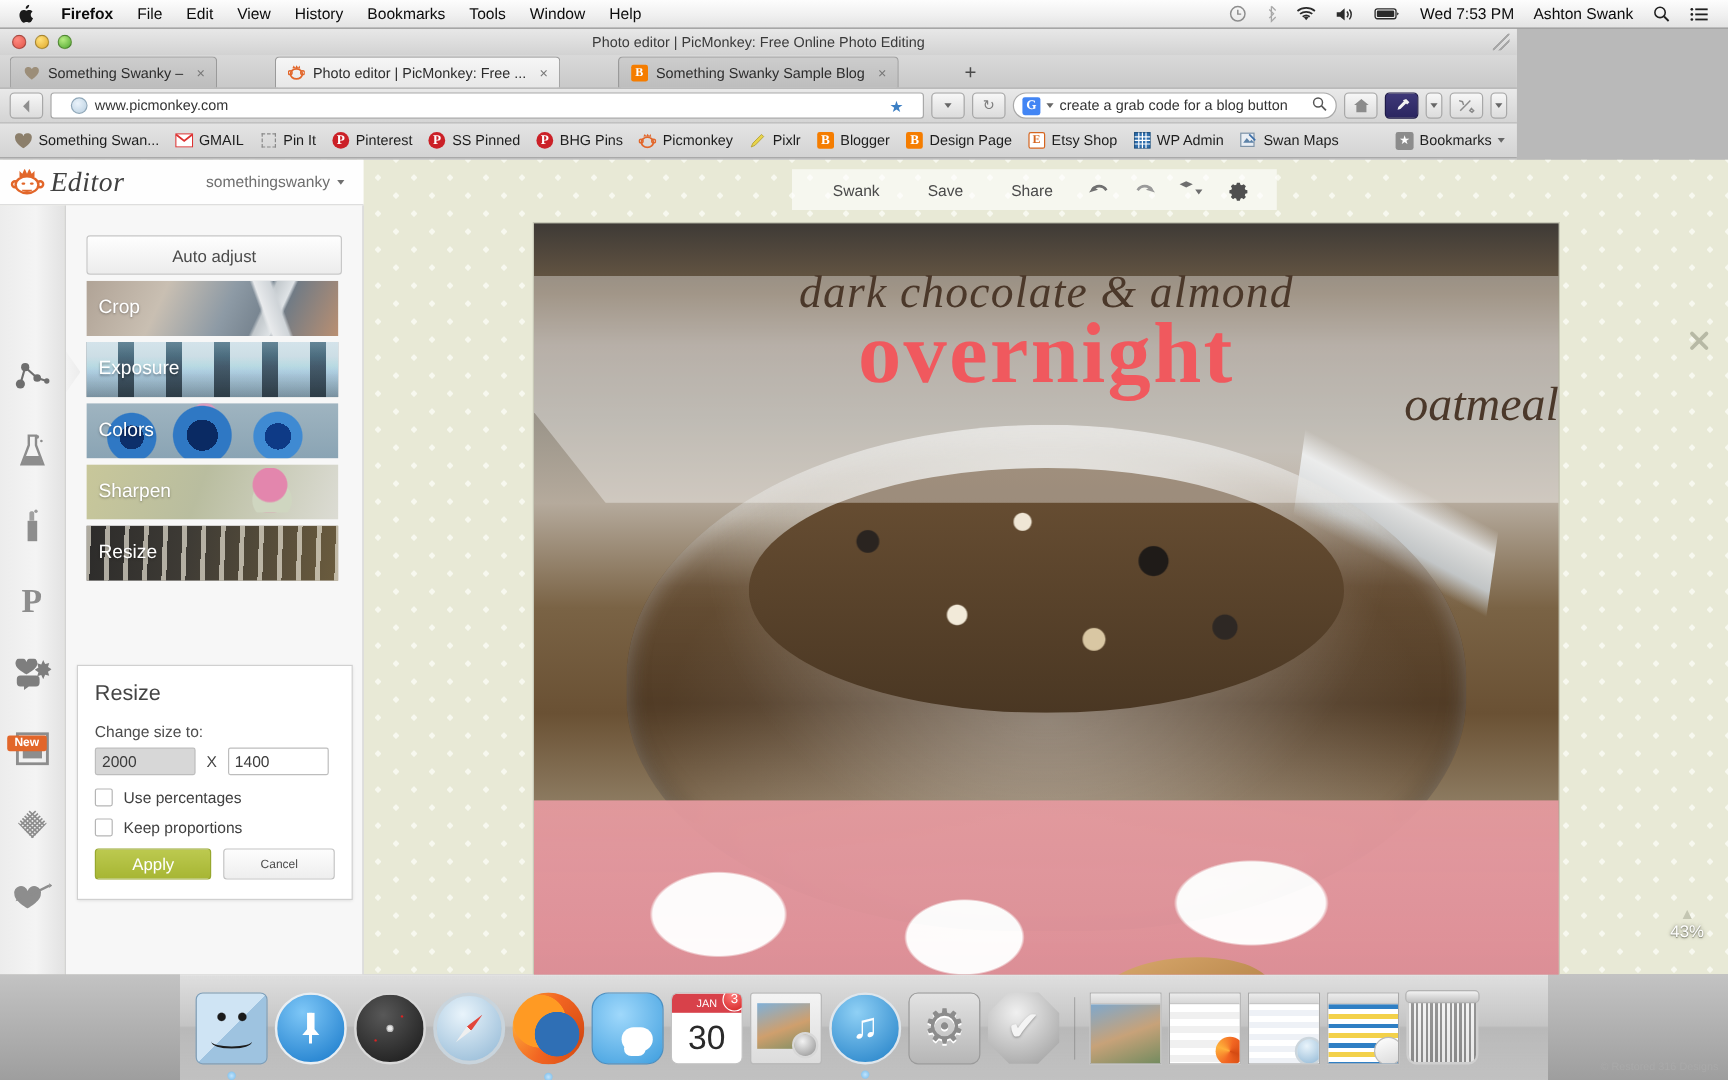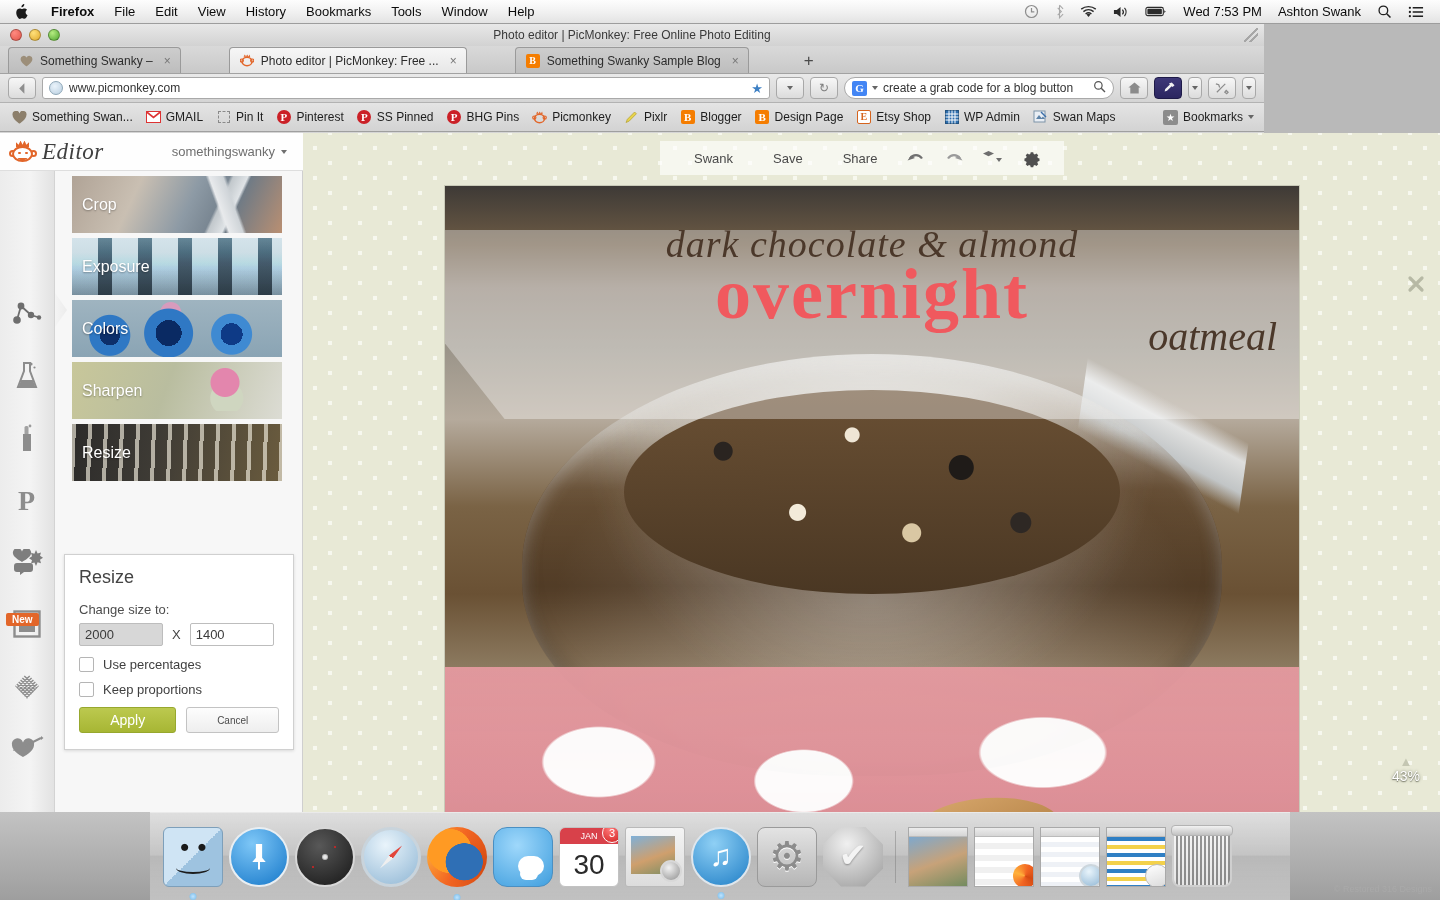--- a/index.html
+++ b/index.html
@@ -66,21 +66,21 @@
   #newtab{ width:24px;height:24px; display:flex;align-items:center;justify-content:center;
       font-size:17px; color:#4a4a4a; }
 
   
   #navbar{ height:29px; display:flex; align-items:center; gap:6px; padding:0 8px;
      background:linear-gradient(to bottom,#e9e9e9,#d4d4d4); border-bottom:1px solid #b2b2b2;}
   .navbtn{ width:28px;height:22px; border:1px solid #a8a8a8; border-radius:4px;
      background:linear-gradient(to bottom,#f7f7f7,#dcdcdc);
      display:flex;align-items:center;justify-content:center; color:#7d7d7d; font-size:12px;}
   #urlbar{ flex:1; height:22px; background:#fff; border:1px solid #a9a9a9; border-radius:3px;
-     display:flex; align-items:center; padding:0 6px; gap:6px; font-size:12px; color:#333;}
+     display:flex; align-items:center; padding:0 16px; gap:6px; font-size:12px; color:#333;}
   #urlbar .globe{ width:14px;height:14px;border-radius:50%;
      background:radial-gradient(circle at 40% 35%,#eaf3fb,#b9cfe0); border:1px solid #8fa7b8;}
   #urlbar .bmstar{ margin-left:auto; color:#3c7fc4; font-size:13px;}
   #searchbar{ width:270px; height:22px; background:#fff; border:1px solid #a9a9a9;
      border-radius:11px; display:flex; align-items:center; padding:0 7px; gap:5px; font-size:12px; color:#333;}
   .gicon{ width:15px;height:15px;background:#4285f4;color:#fff;font-weight:bold;font-size:11px;
      display:flex;align-items:center;justify-content:center;border-radius:2px; font-family:"Liberation Serif",serif;}
   .caret{ width:0;height:0;border-left:3px solid transparent;border-right:3px solid transparent;
      border-top:4px solid #666; }
   #searchbar .mag{ margin-left:auto; color:#555; font-size:12px;}
@@ -170,21 +170,21 @@
     position:absolute; top:38px; left:55px; width:248px; height:641px;
     background:#f7f7f7; border-right:1px solid #cfcfcf; z-index:4; overflow:hidden;
   }
   #panel h2{ font-size:19px; font-weight:normal; color:#4c4c4c; padding:19px 0 0 16px; }
   #autoadjust{
     margin:25px 17px 0 17px; height:33px; border:1px solid #c8c8c8; border-radius:3px;
     background:linear-gradient(to bottom,#fefefe,#ececec);
     display:flex; align-items:center; justify-content:center; font-size:14px; color:#4a4a4a;
   }
   .thumb{
-    margin:5px 20px 0 17px; height:57px; position:relative; overflow:hidden;
+    margin:5px 20px 0 17px; height:46px; position:relative; overflow:hidden;
     display:flex; align-items:center;
   }
   .thumb .tlbl{ position:relative; z-index:2; color:#fff; font-size:16px; padding-left:10px;
      text-shadow:0 1px 2px rgba(0,0,0,.35); }
   .thumb .bgimg{ position:absolute; inset:0; z-index:1; }
   .t-crop .bgimg{ background:
      linear-gradient(115deg,#b0a396 0%,#c9bfb2 30%,#8d9aa5 55%,#6d7a86 75%,#b98f72 100%);}
   .t-crop .bgimg:after{ content:""; position:absolute; left:40%; top:-10%; width:70%; height:120%;
      background:linear-gradient(70deg,transparent 42%,#e8eaec 44%,#cfd4d8 52%,transparent 54%),
                 linear-gradient(-65deg,transparent 45%,#dfe3e6 47%,#c2c8cc 55%,transparent 57%);}
@@ -296,21 +296,21 @@
     position:absolute; left:0; top:6%; width:100%; height:26%;
     background:rgba(255,255,255,.36);
     clip-path:polygon(0 0, 100% 0, 100% 100%, 7% 100%, 0 60%);
   }
   #phototext{ position:absolute; left:0; top:5%; width:100%; text-align:center; z-index:4; }
   #phototext .l1{ font-family:"Liberation Serif",serif; font-style:italic; font-size:38px;
      color:#4b382a; letter-spacing:1px; }
   #phototext .l2{ font-family:"Liberation Serif",serif; font-weight:bold; font-size:72px;
      color:#f0595e; letter-spacing:2px; line-height:.9; margin-top:-4px; }
   #phototext .l3{ font-family:"Liberation Serif",serif; font-style:italic; font-size:40px;
-     color:#4b382a; text-align:right; padding-right:22px; margin-top:-14px; }
+     color:#4b382a; text-align:right; margin-top:-14px; }
 
   #zoomind{ position:absolute; right:20px; bottom:28px; z-index:8; text-align:center;}
   #zoomind .cloud{ font-size:13px; color:#c4c6b2; line-height:1;}
   #zoomind .pct{ font-size:14px; color:#fff; text-shadow:0 1px 1px rgba(120,122,105,.95),
      0 0 3px rgba(120,122,105,.9); }
 
   
   #desk{
     position:absolute; top:812px; left:0; width:1440px; height:88px;
     background:linear-gradient(to bottom,#c3c3c3,#9e9e9e);
@@ -829,20 +829,21 @@
           <path d="M15 11L31 3" stroke="#8d8d8d" stroke-width="2"></path>
           <path d="M31 1l2.5 2-2.5 2z" fill="#8d8d8d"></path>
           <path d="M8 14l-5 2 1.6-3.2L3 9.6z" fill="#8d8d8d"></path>
         </svg>
     </div>
     <span id="railnew">New</span>
   </div>
   <div id="rail-arrow"></div>
 
   <div id="panel">
+    <div id="autoadjust">Auto adjust</div>
 
     <div class="thumb t-crop">
       <span class="bgimg"></span>
       <span class="tlbl">Crop</span>
     </div>
     <div class="thumb t-exposure">
       <span class="bgimg"></span>
       <span class="tlbl">Exposure</span>
     </div>
     <div class="thumb t-colors">

